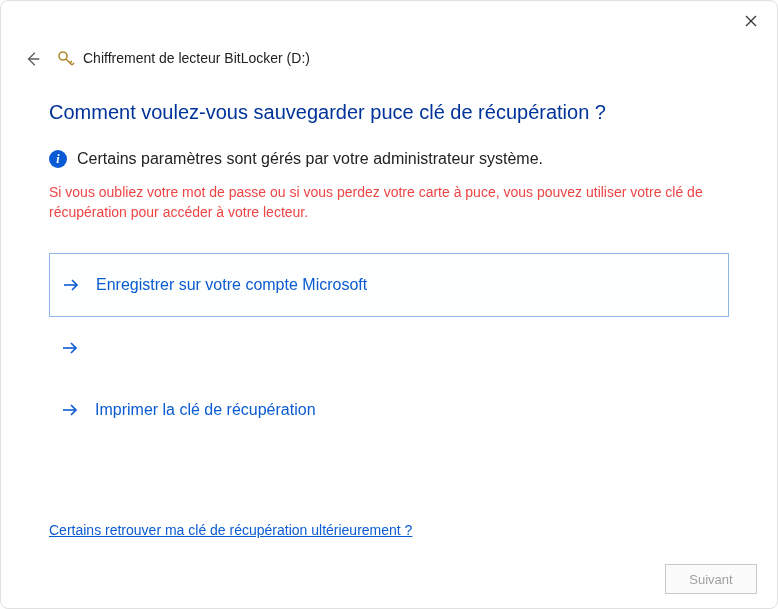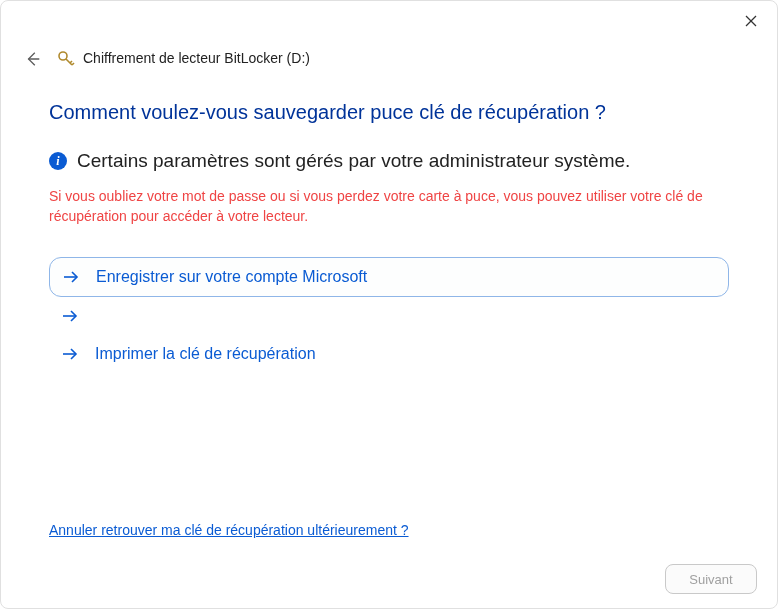--- a/index.html
+++ b/index.html
@@ -80,37 +80,36 @@
     color:#fff;
     display:flex;
     align-items:center;
     justify-content:center;
     font-family:Georgia, serif;
     font-style:italic;
     font-size:12px;
     font-weight:bold;
     flex-shrink:0;
   }
-  .info-text { font-size:19px; color:#222; }
+  .info-text { font-size:16px; color:#222; }
   .body-text {
     font-size:14px;
     color:#ef4444;
     line-height:1.45;
     margin-bottom:30px;
   }
   .options { display:flex; flex-direction:column; }
   .option {
     display:flex;
     align-items:center;
     gap:16px;
-    padding:10px 12px;
+    padding:22px 12px;
     cursor:pointer;
     font-size:16px;
     color:#0a5bd3;
-    border-radius:12px;
   }
   .option.selected {
     border:1px solid #8fb6e8;
     background:#fdfefe;
   }
   .option .arrow {
     width:18px; height:18px;
     display:flex; align-items:center; justify-content:center;
     color:#0a5bd3;
   }
@@ -130,21 +129,21 @@
     position:absolute;
     bottom:14px;
     right:20px;
     display:flex;
     gap:10px;
   }
   .btn {
     min-width:92px;
     height:30px;
     border:1px solid #c9c9c9;
-    border-radius:8px;
+    border-radius:0;
     background:#fbfbfb;
     font-size:13px;
     display:flex;
     align-items:center;
     justify-content:center;
     cursor:pointer;
     color:#222;
   }
   .btn.disabled {
     color:#a0a0a0;
@@ -212,17 +211,17 @@
         <svg viewBox="0 0 18 18" width="18" height="18">
           <line x1="2" y1="9" x2="15" y2="9" stroke="#0a5bd3" stroke-width="1.6"></line>
           <path d="M10 4 L15 9 L10 14" fill="none" stroke="#0a5bd3" stroke-width="1.6"></path>
         </svg>
       </span>
       <span>Imprimer la clé de récupération</span>
     </div>
   </div>
 </div>
 
-<a class="help-link">Annuler retrouver ma clé de récupération ultérieurement ?</a>
+<a class="help-link">Certains retrouver ma clé de récupération ultérieurement ?</a>
 
 <div class="footer">
   <div class="btn disabled">Suivant</div>
 </div>
 
 </body></html>

